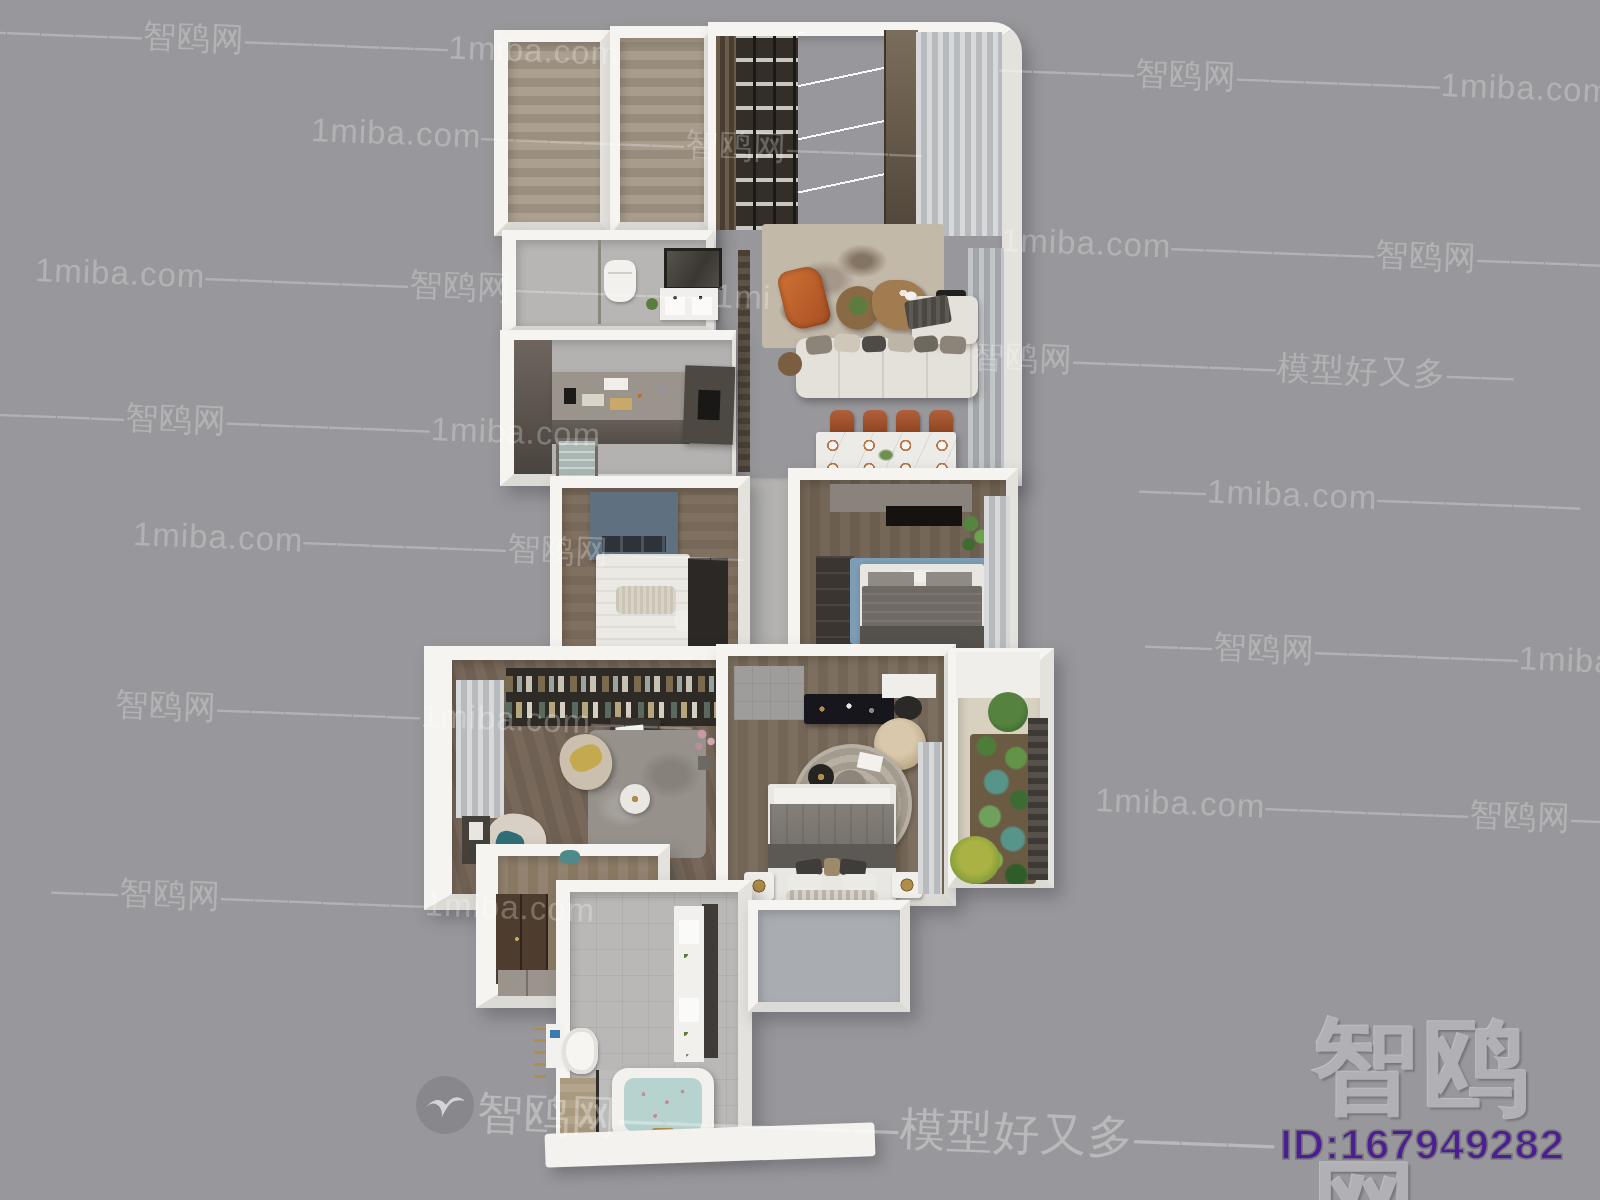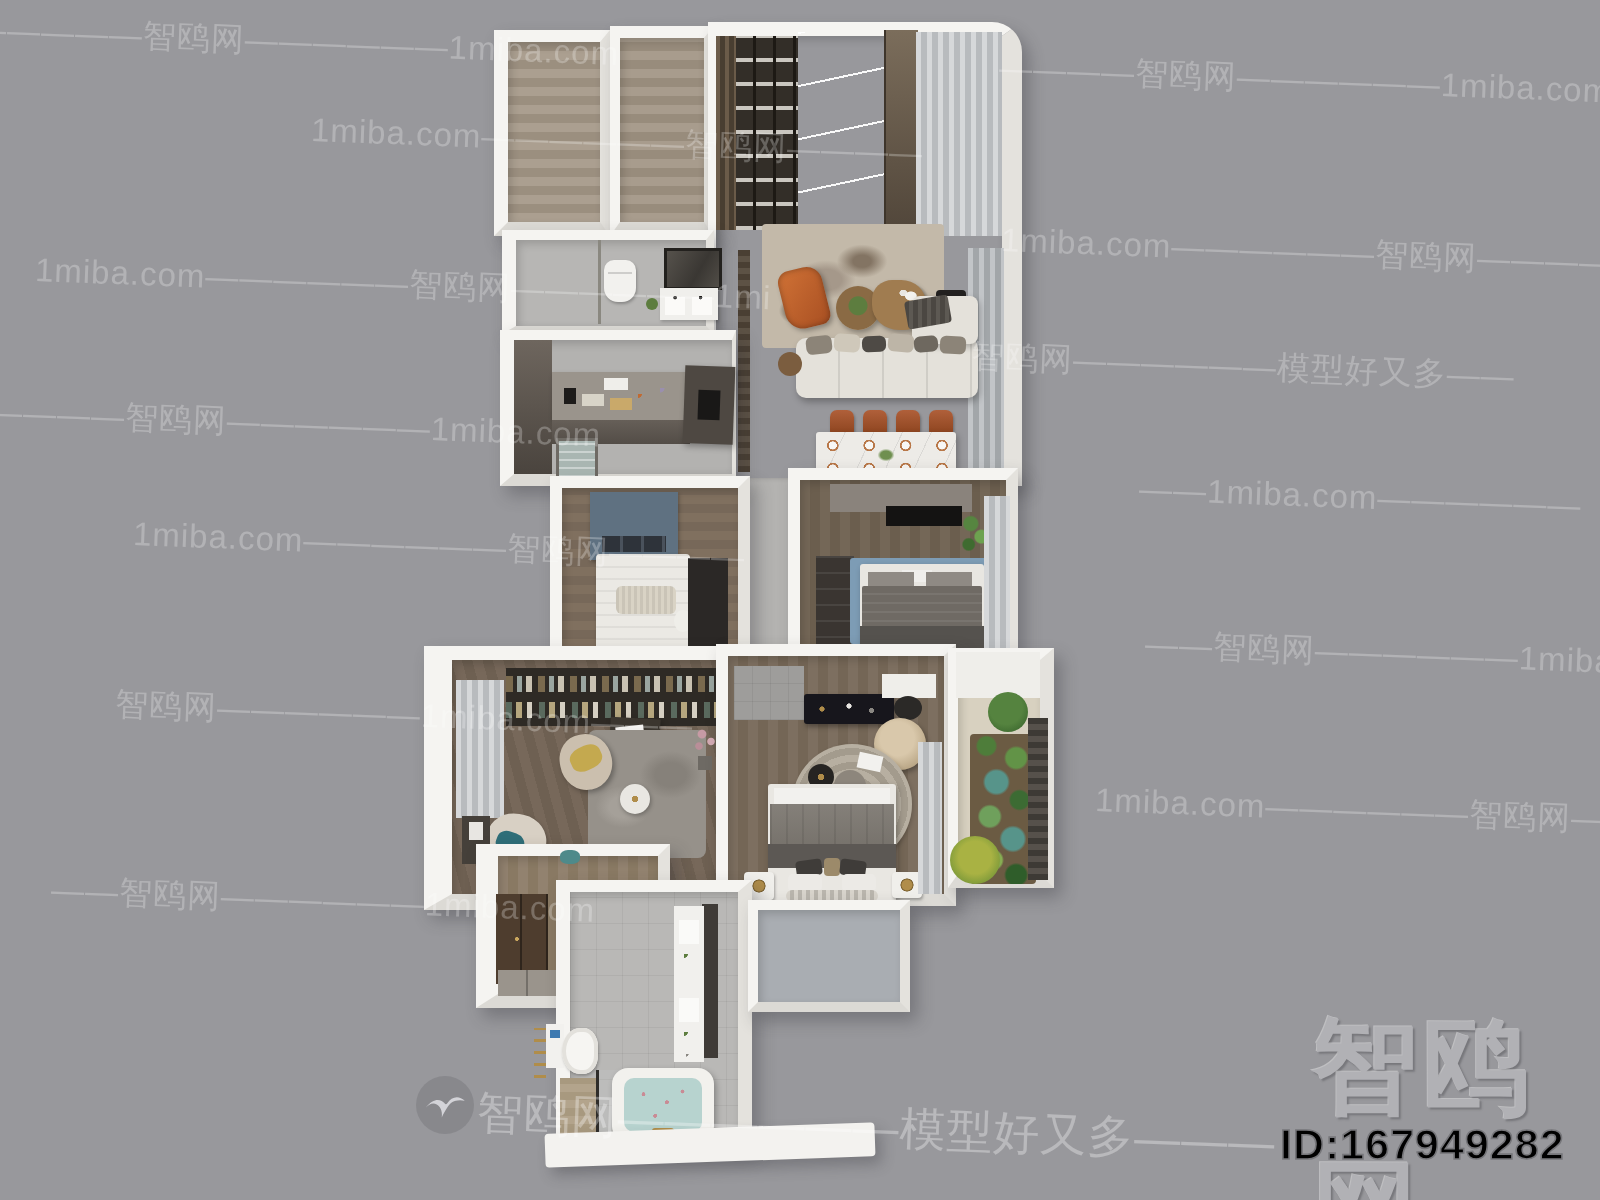--- a/index.html
+++ b/index.html
@@ -21,21 +21,21 @@
   .wm.lg{font-size:46px;color:rgba(255,255,255,.32);}
   #wm-layer{position:absolute;inset:0;z-index:50;}
   .bird{position:absolute;left:416px;top:1076px;width:58px;height:58px;border-radius:50%;
         background:rgba(128,128,132,.65);z-index:50;display:flex;align-items:center;justify-content:center;}
   .bird svg{width:46px;height:46px;fill:rgba(230,230,235,.8);}
   
   .logo{position:absolute;left:1312px;top:996px;z-index:60;font-size:106px;font-weight:bold;
         color:#b1b1b5;letter-spacing:5px;
         text-shadow:-1px -1px 0 rgba(255,255,255,.38),2px 2px 2px rgba(66,66,72,.38);}
   .model-id{position:absolute;left:1280px;top:1120px;z-index:60;font-size:43px;font-weight:bold;
-        color:#000000;-webkit-text-stroke:1.6px #76767a;letter-spacing:1px;}
+        color:#4c1d95;-webkit-text-stroke:1.6px #76767a;letter-spacing:1px;}
 </style>
 </head>
 <body>
 
 <div id="stage">
 
   <div>
 
     <div class="rm" style="left:494px;top:30px;width:116px;height:206px;border-width:12px 10px 14px 14px;
                 background:repeating-linear-gradient(0deg,#ab9f90 0 9px,#9b8f7f 9px 18px);"></div>

